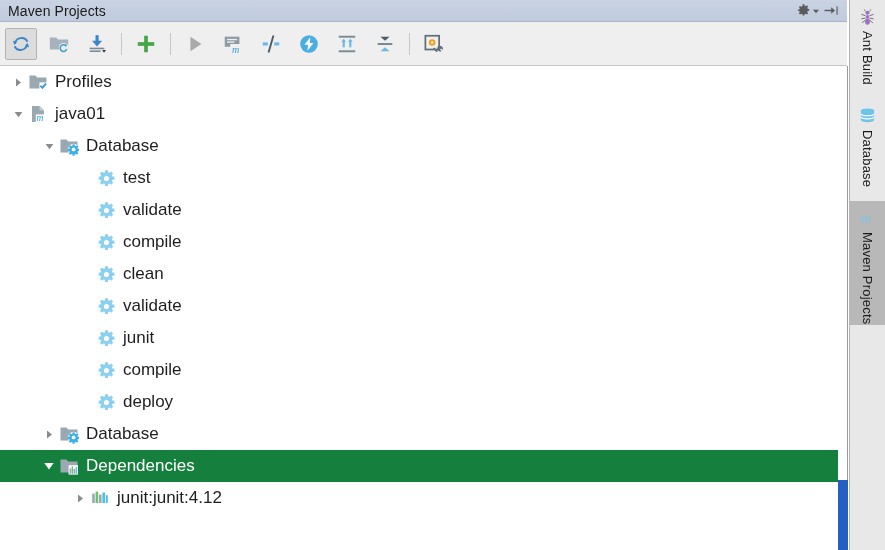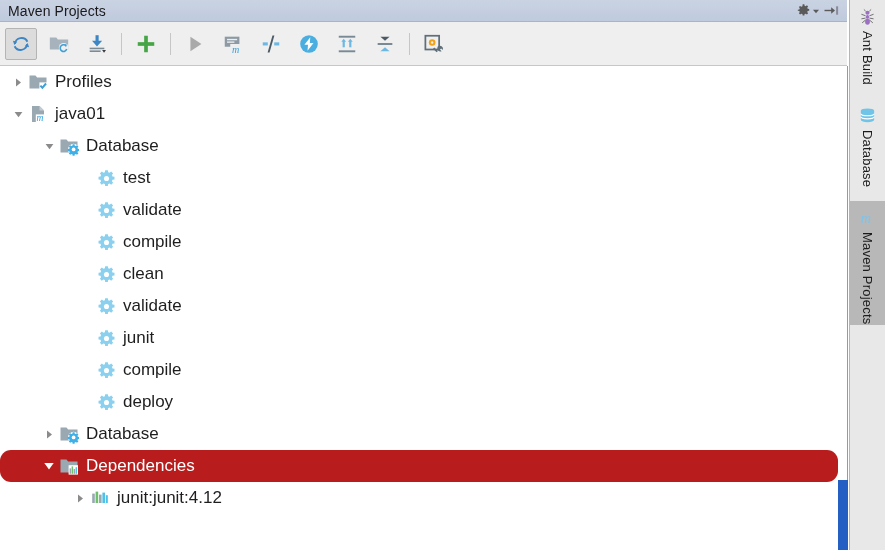--- a/index.html
+++ b/index.html
@@ -49,21 +49,21 @@
 
   
   .tree{
     position:absolute;left:0;top:66px;width:838px;height:484px;
     background:#ffffff;overflow:hidden;
   }
   .row{
     position:relative;height:32px;display:flex;align-items:center;
     width:838px;box-sizing:border-box;
   }
-  .row.selected{background:#b91c1c;border-radius:11px;}
+  .row.selected{background:#15803d;}
   .row .twisty{
     width:16px;height:16px;display:flex;align-items:center;justify-content:center;
     flex:0 0 16px;
   }
   .row .icon{
     width:20px;height:20px;display:flex;align-items:center;justify-content:center;
     flex:0 0 20px;margin-left:2px;
   }
   .row .label{
     font-size:17px;color:#1e1e1e;margin-left:7px;white-space:nowrap;

